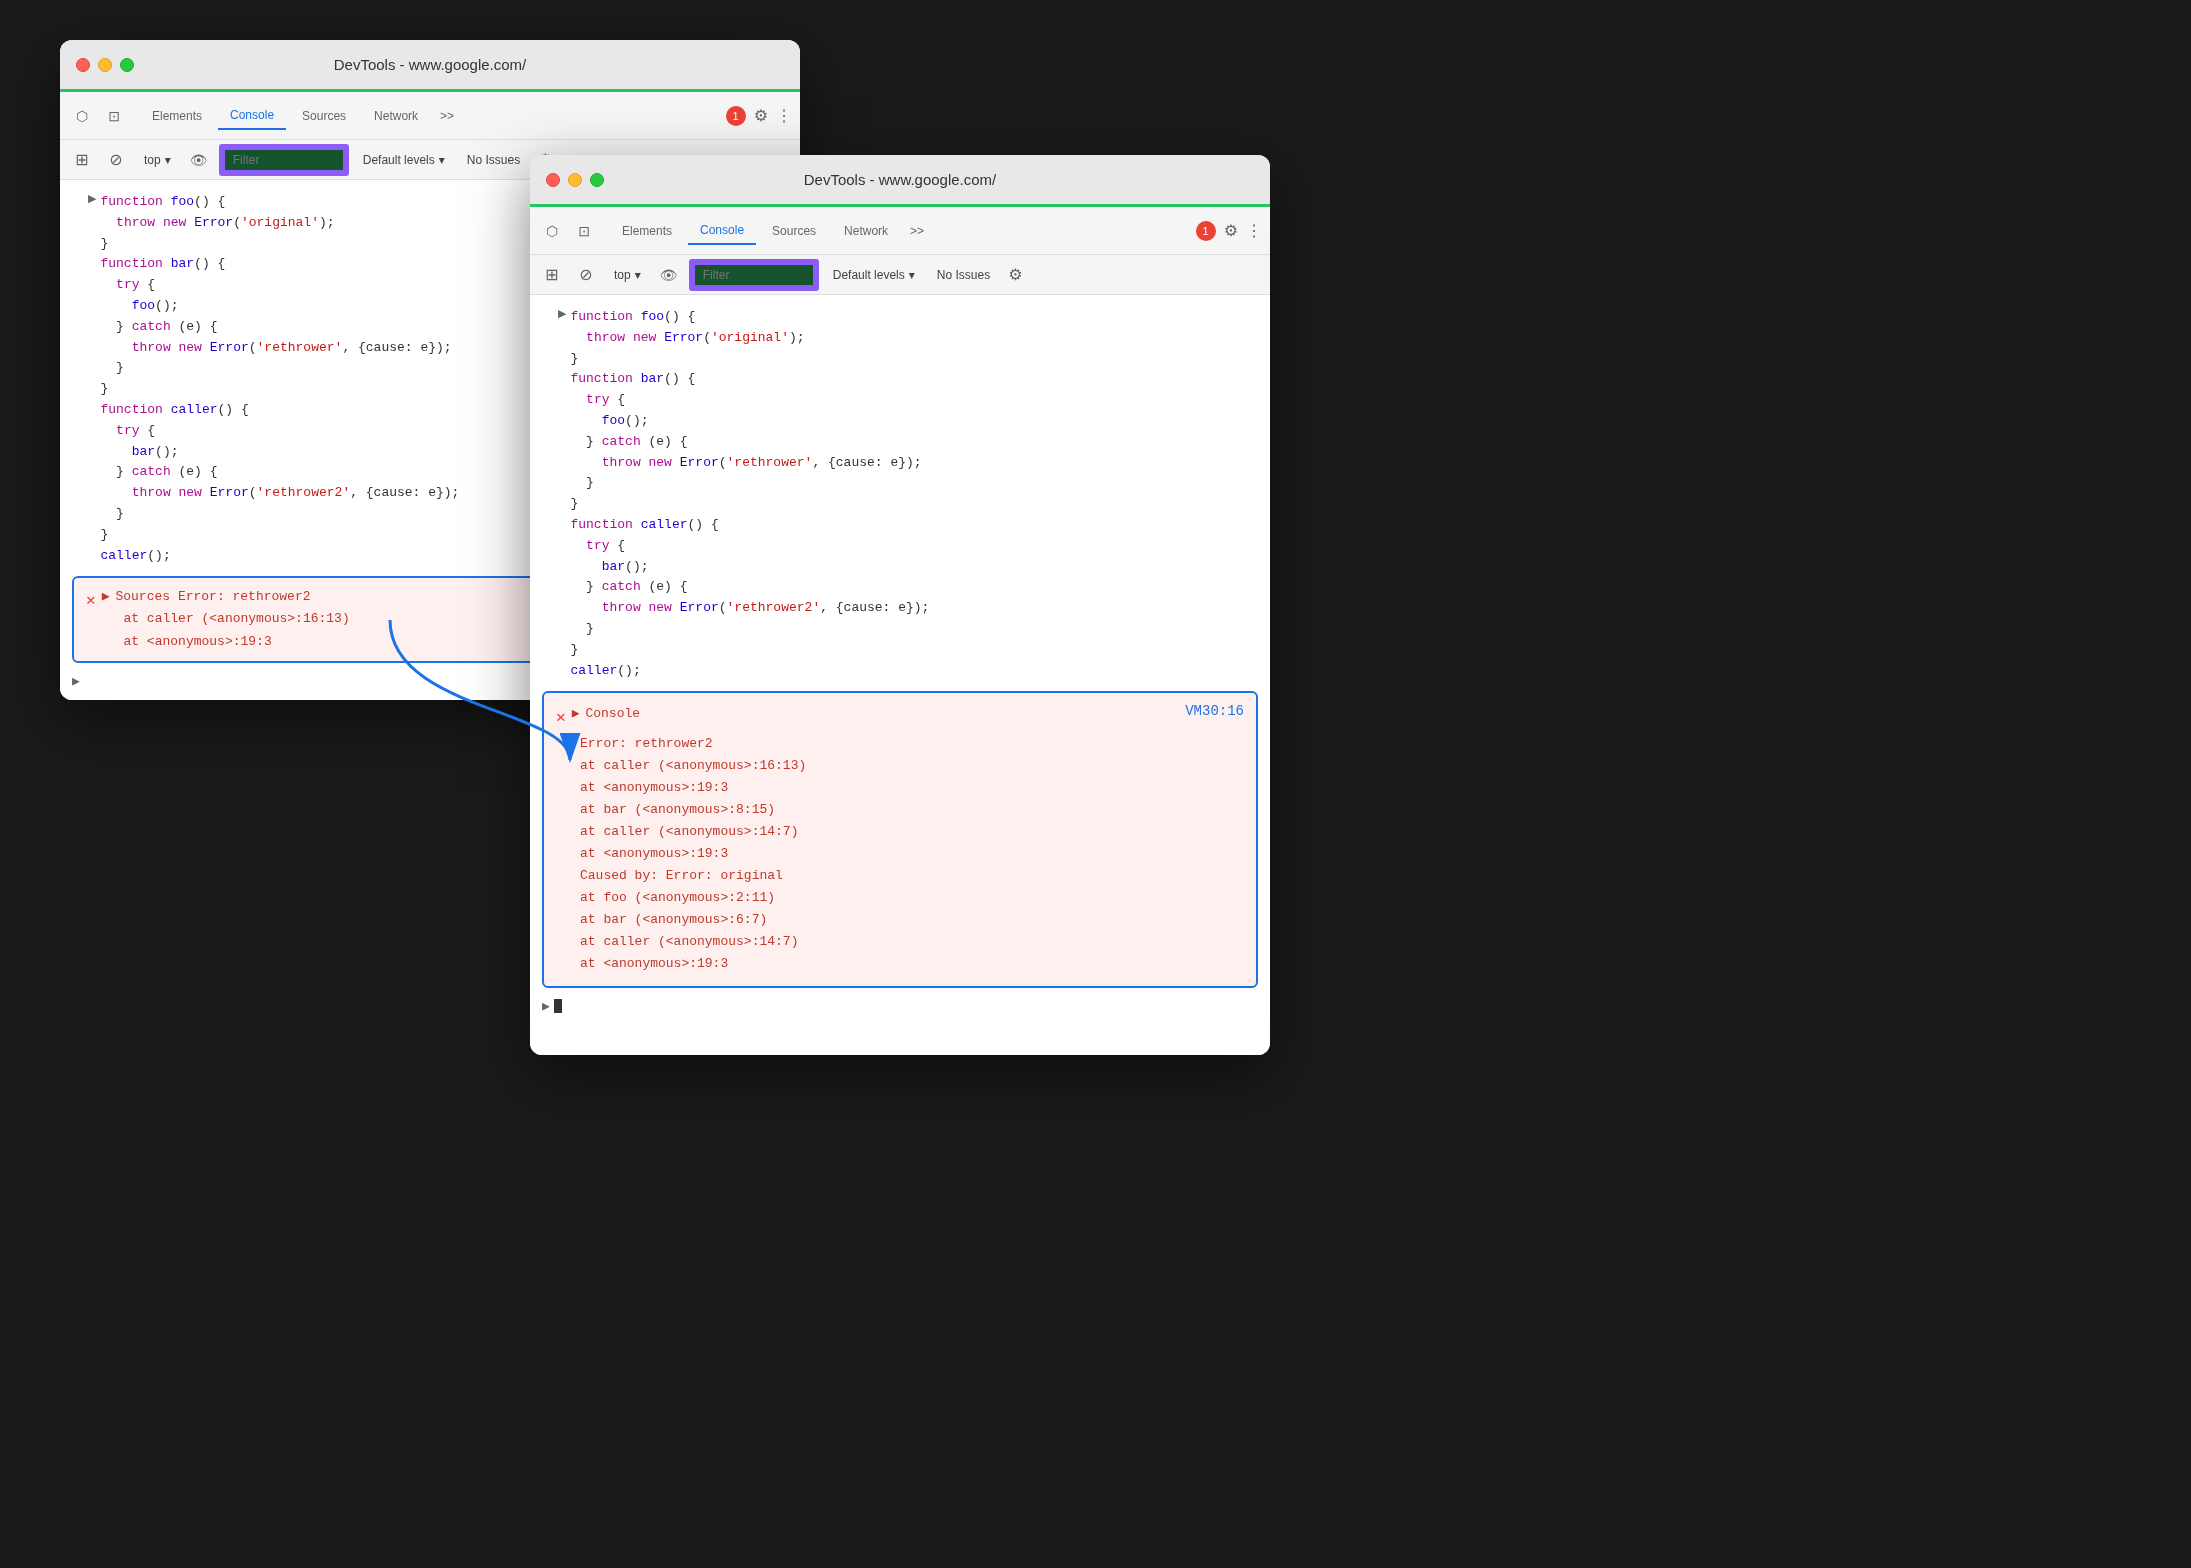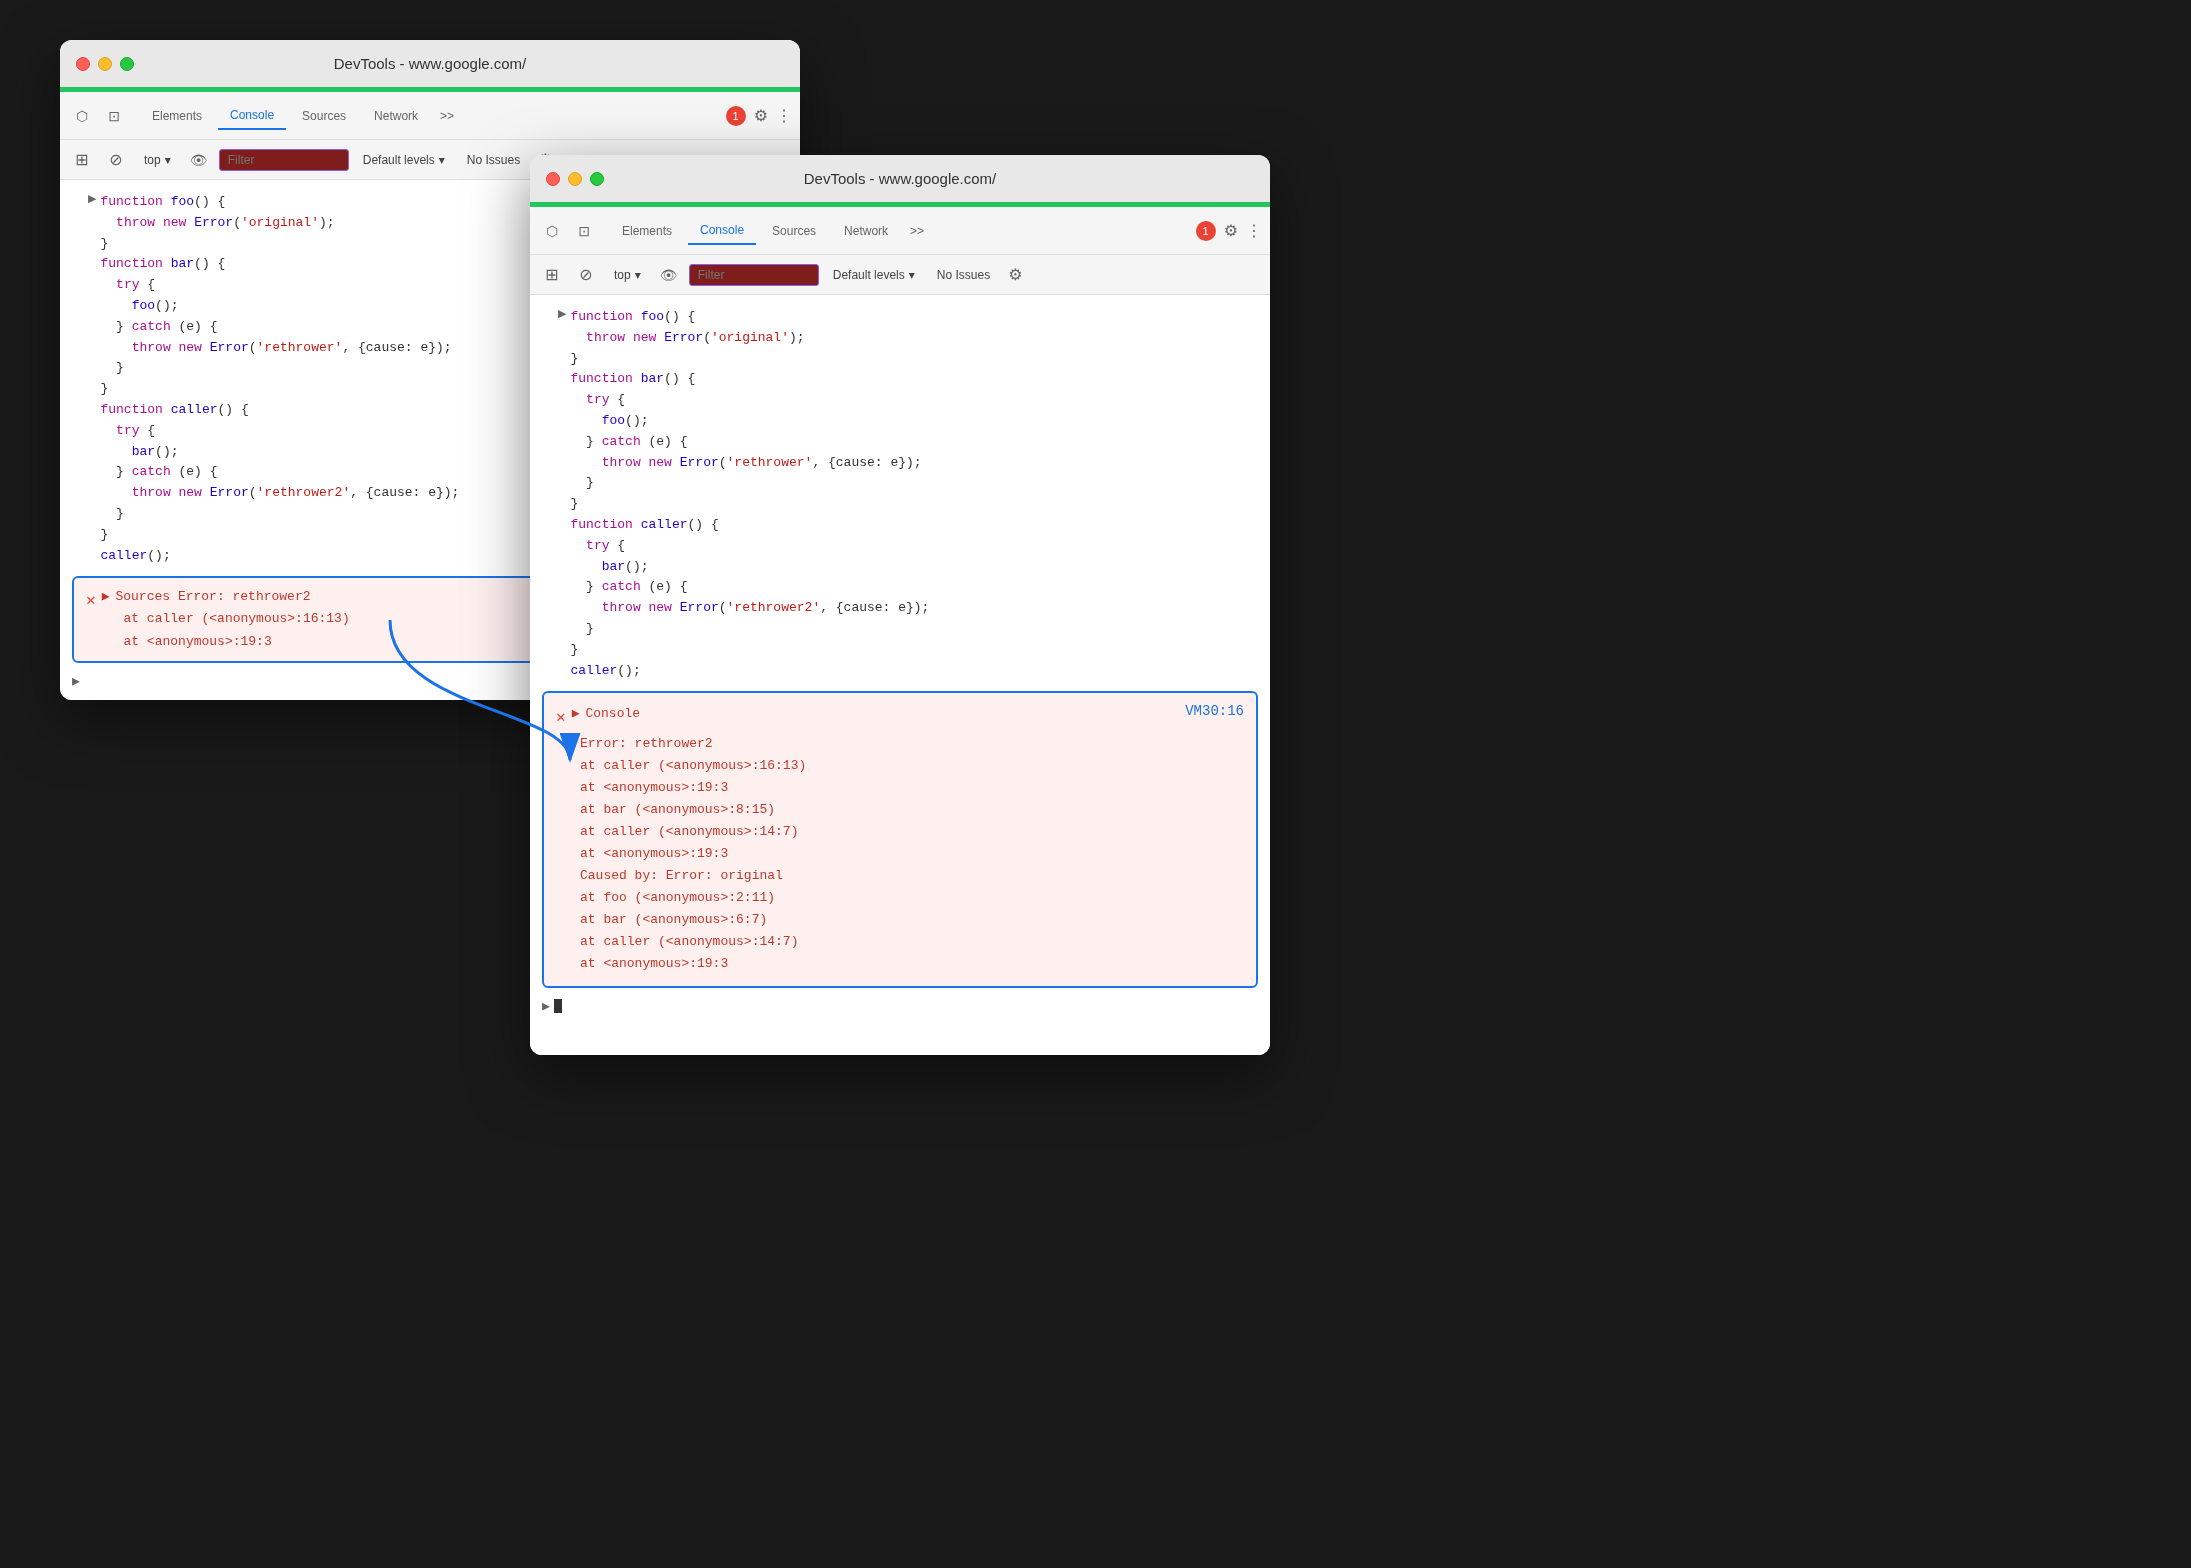--- a/index.html
+++ b/index.html
@@ -33,21 +33,21 @@
       left: 530px;
     }
 
     
     .title-bar {
       background: #e8e8e8;
       height: 52px;
       display: flex;
       align-items: center;
       padding: 0 16px;
-      border-bottom: 5px solid #22c55e;
+      border-bottom: 3px solid #22c55e;
       position: relative;
     }
 
     .traffic-lights {
       display: flex;
       gap: 8px;
       align-items: center;
     }
 
     .traffic-light {
@@ -146,22 +146,22 @@
       font-size: 12px;
       color: #444;
       cursor: pointer;
       display: flex;
       align-items: center;
       gap: 4px;
       border-radius: 3px;
     }
 
     .filter-input {
-      background: #7f1d1d;
-      border: 1px solid #8b5cf6;
+      background: #14532d;
+      border: 6px solid #8b5cf6;
       border-radius: 3px;
       padding: 3px 8px;
       font-size: 12px;
       width: 130px;
       color: #999;
     }
 
     
     .console-area {
       background: white;

